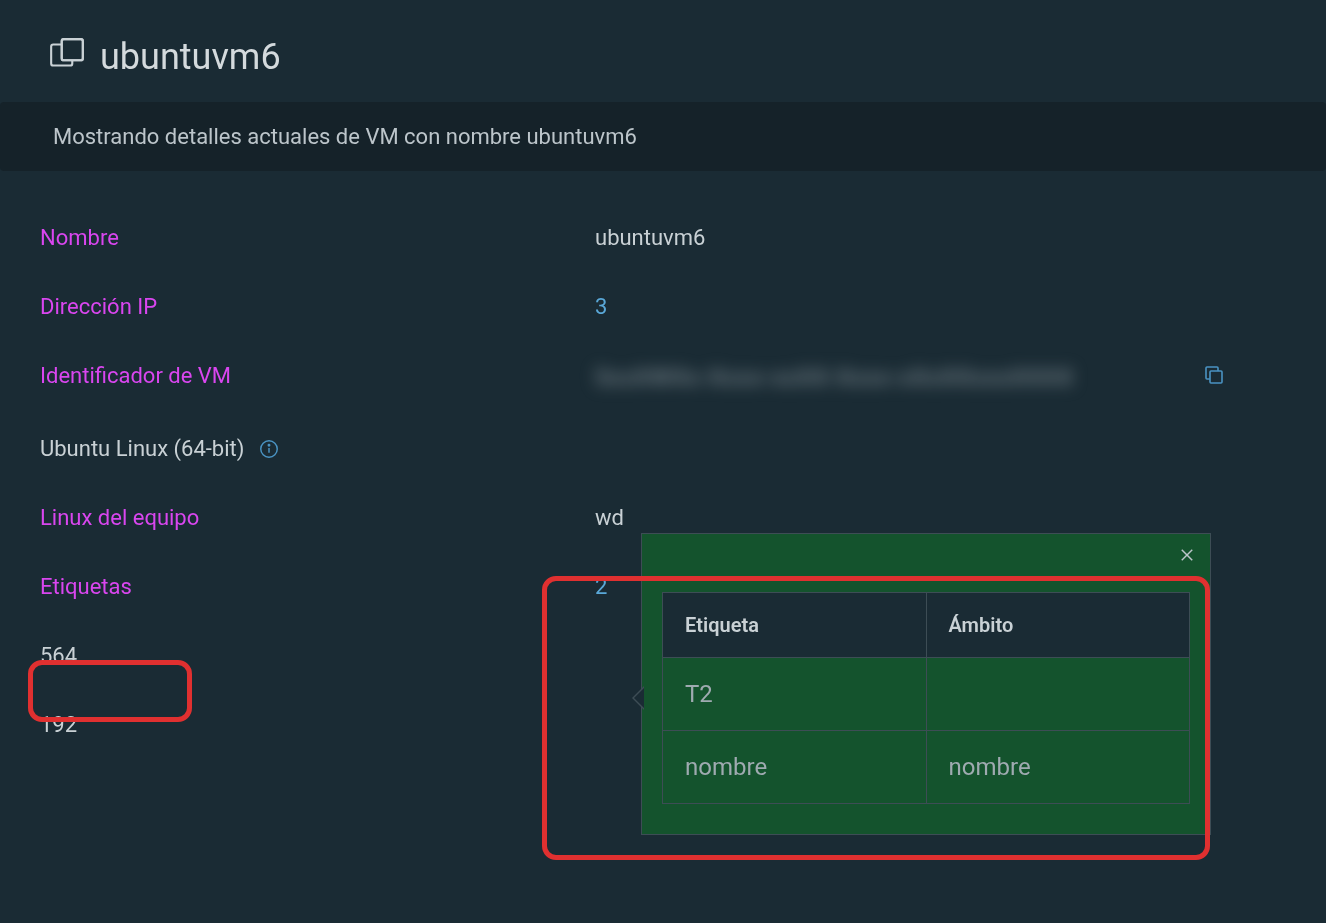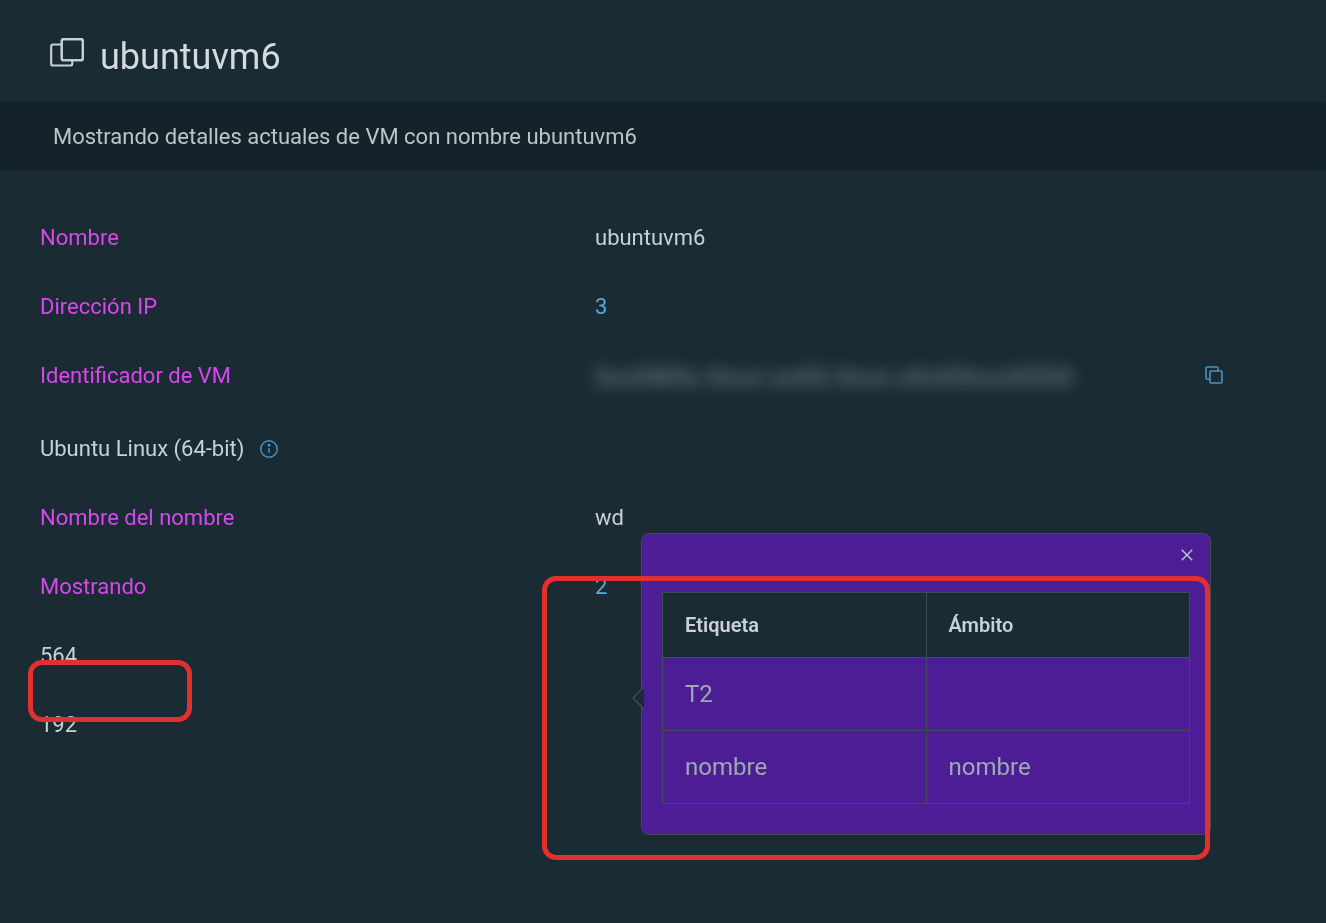--- a/index.html
+++ b/index.html
@@ -98,23 +98,23 @@
       border: 5px solid #e03030;
       border-radius: 14px;
       pointer-events: none;
       z-index: 30;
     }
     .popover {
       position: absolute;
       left: 641px;
       top: 533px;
       width: 570px;
-      background-color: #4c1d95;
+      background-color: #14532d;
       border: 1px solid #3d4d55;
-      border-radius: 8px;
+      border-radius: 0;
       z-index: 20;
       padding: 14px 20px 30px 20px;
     }
     .popover-arrow {
       position: absolute;
       left: -10px;
       top: 152px;
       width: 0;
       height: 0;
       border-top: 12px solid transparent;
@@ -206,26 +206,26 @@
         <svg width="22" height="22" viewBox="0 0 24 24" fill="none" stroke="currentColor" stroke-width="1.6">
           <circle cx="12" cy="12" r="9"></circle>
           <line x1="12" y1="11" x2="12" y2="16"></line>
           <circle cx="12" cy="8" r="0.8" fill="currentColor"></circle>
         </svg>
       </span>
     </div>
   </div>
 
   <div class="detail-row">
-    <div class="detail-label">Nombre del nombre</div>
+    <div class="detail-label">Linux del equipo</div>
     <div class="detail-value">wd</div>
   </div>
 
   <div class="detail-row">
-    <div class="detail-label">Mostrando</div>
+    <div class="detail-label">Etiquetas</div>
     <div class="detail-value link">2</div>
   </div>
 
   <div class="detail-row">
     <div class="detail-value">564</div>
   </div>
 
   <div class="detail-row">
     <div class="detail-value">192</div>
   </div>

